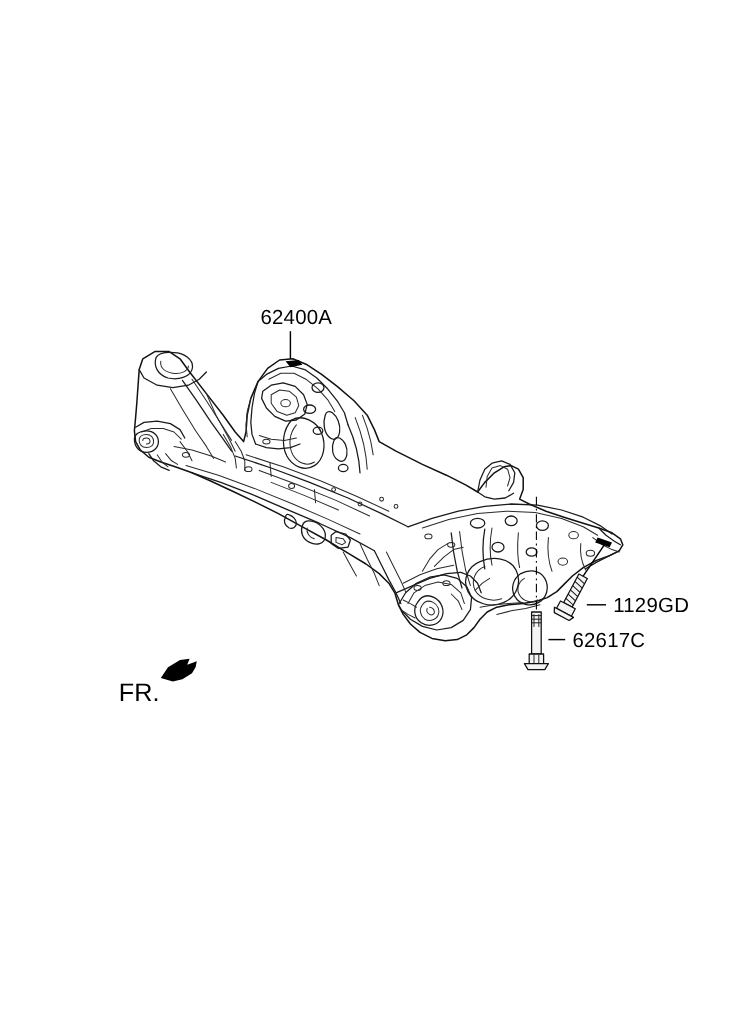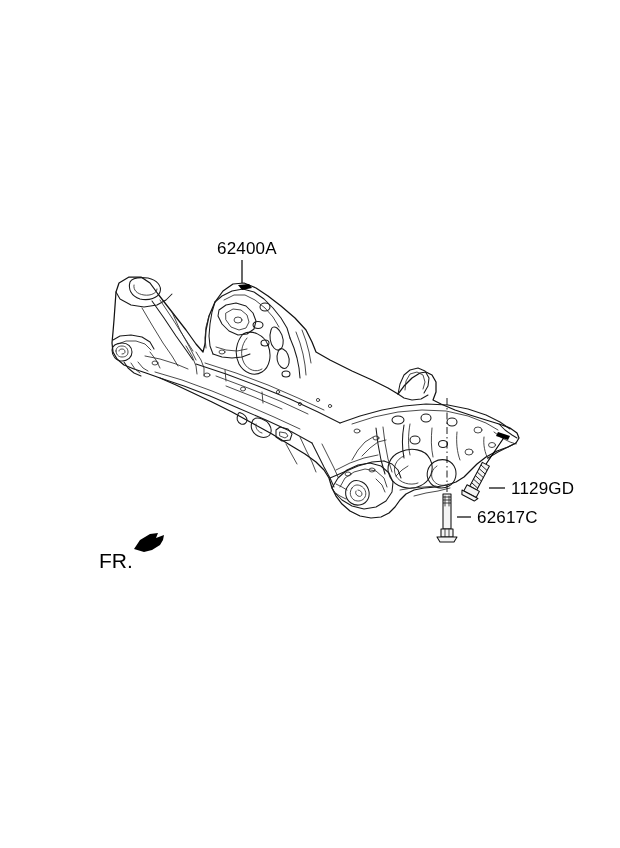--- a/index.html
+++ b/index.html
@@ -10,21 +10,21 @@
   body {
     width: 620px;
     height: 848px;
     position: relative;
     font-family: "Liberation Sans", sans-serif;
     overflow: hidden;
   }
   #diagram-root {
     position: absolute;
     left: 0;
-    top: 0;
+    top: 16px;
     width: 620px;
     height: 710px;
     border-radius: 31px;
   }
   svg.diagram {
     display: block;
     width: 620px;
     height: 848px;
   }
   .part-label {

